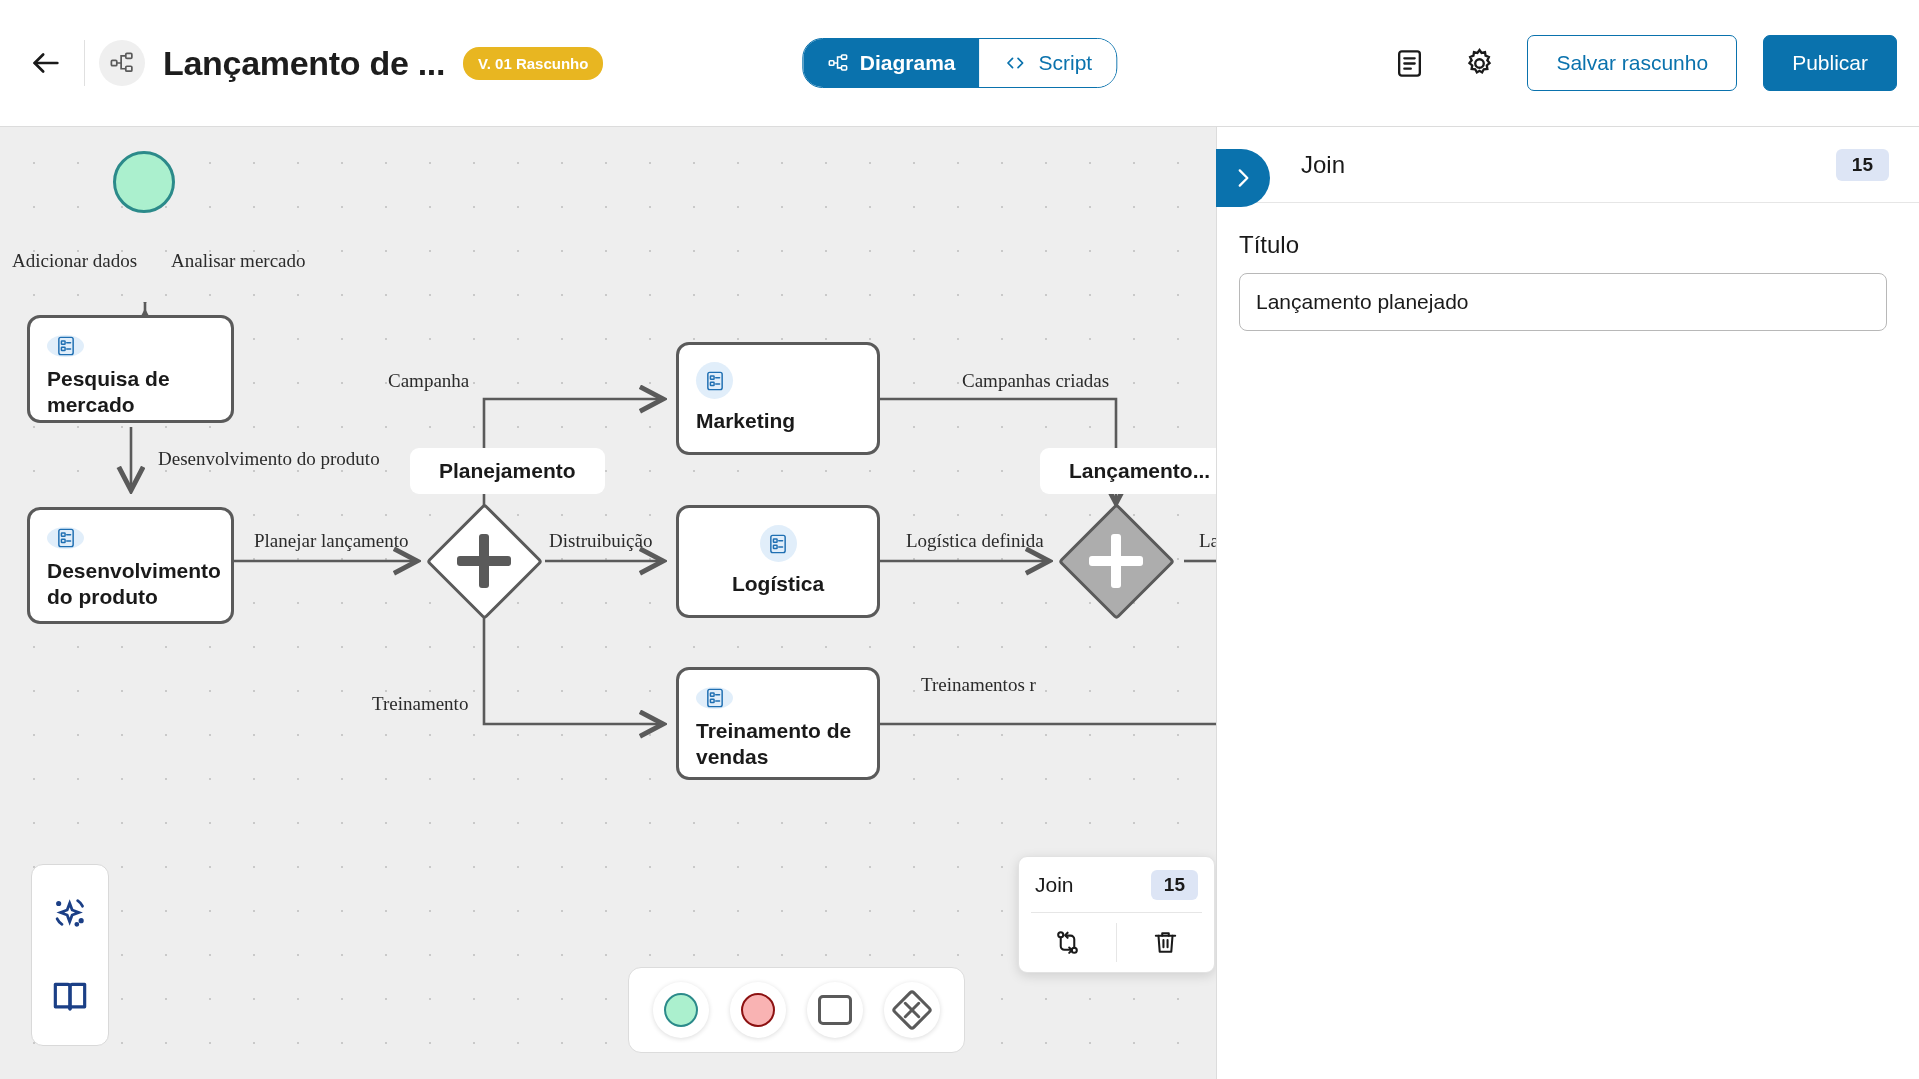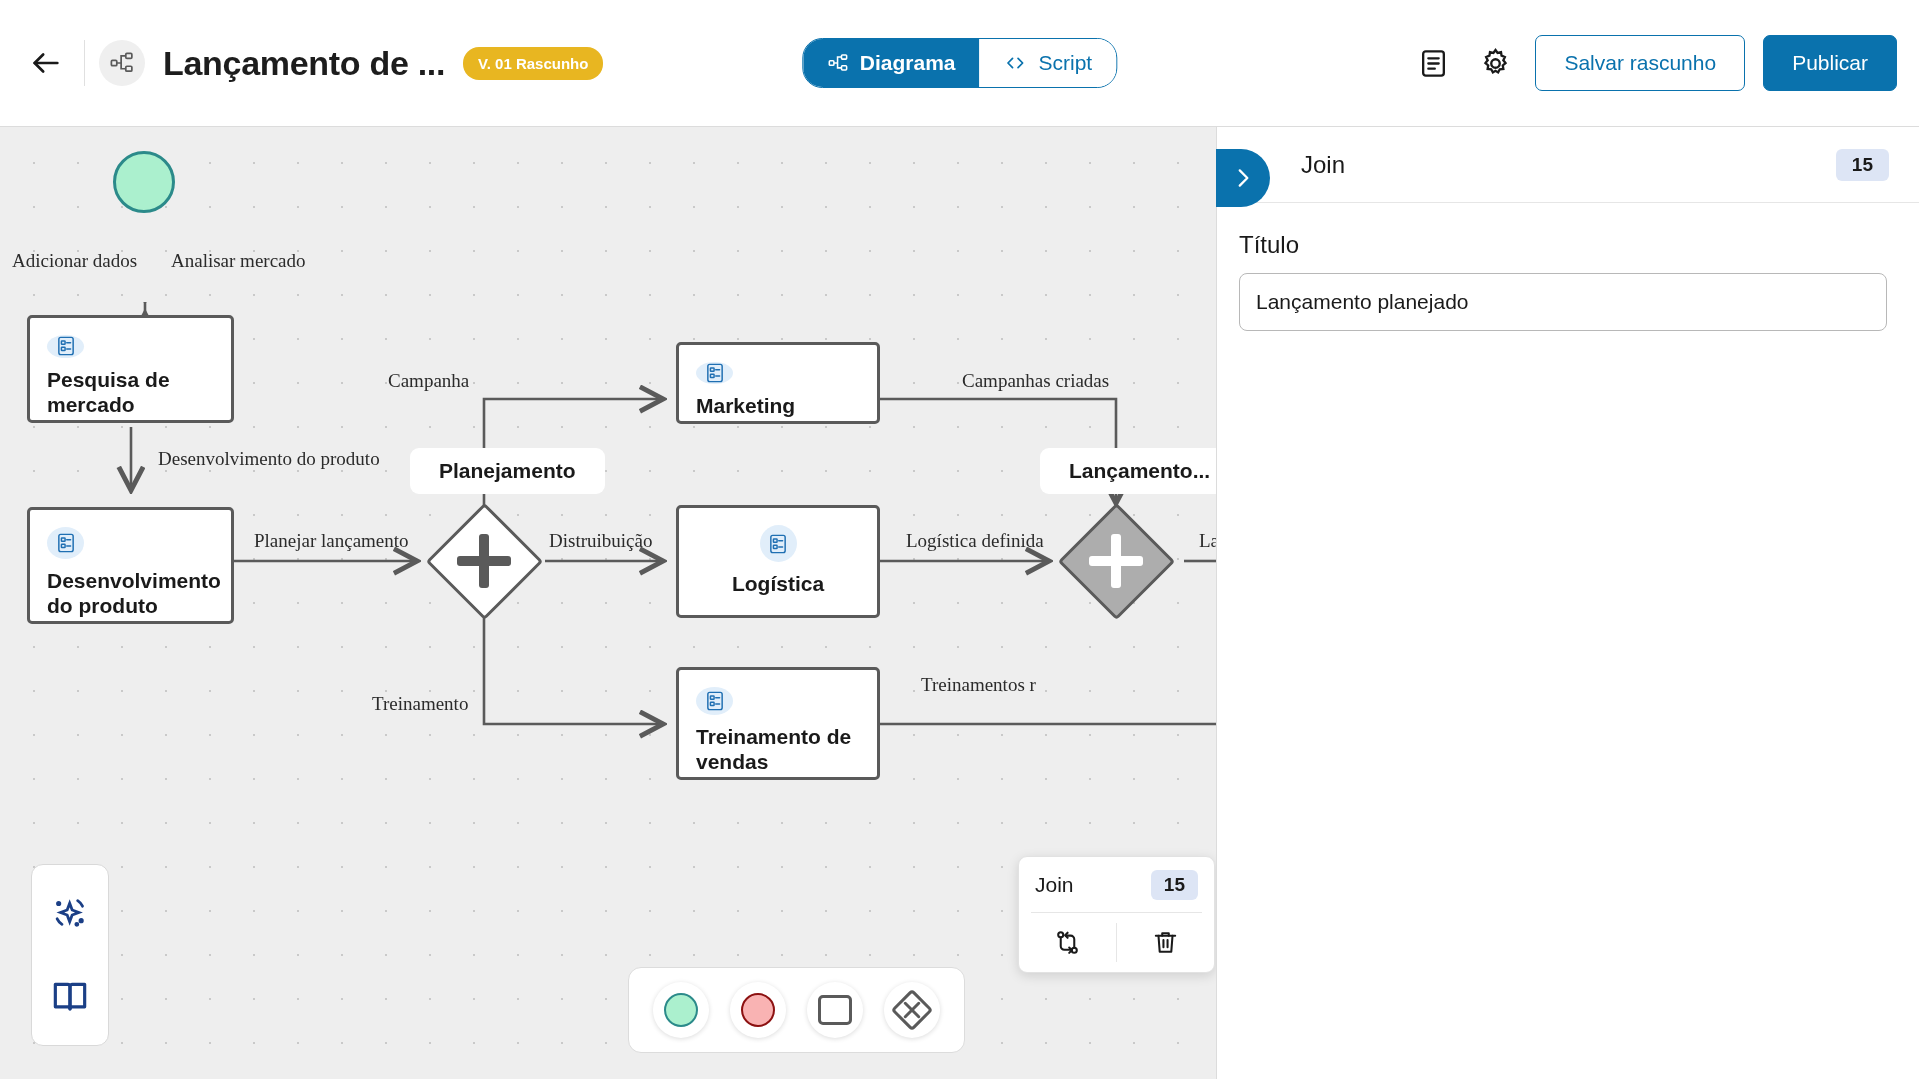--- a/index.html
+++ b/index.html
@@ -49,21 +49,21 @@
     display: flex; border-radius: 20px; overflow: hidden;
     border: 1px solid #0a72ad; background: #ffffff;
   }
   .seg {
     display: flex; align-items: center; gap: 11px;
     padding: 12px 24px; font-size: 21px; cursor: pointer;
     white-space: nowrap;
   }
   .seg.active { background: #0a72ad; color: #ffffff; font-weight: 600; }
   .seg.inactive { background: #ffffff; color: #0a72ad; }
-  .hdr-right { margin-left: auto; display: flex; align-items: center; gap: 18px; }
+  .hdr-right { margin-left: auto; display: flex; align-items: center; gap: 26px; }
   .icon-btn {
     width: 44px; height: 44px; display: flex; align-items: center; justify-content: center;
     cursor: pointer; color: #1a1a1a;
   }
   .btn {
     font-size: 21px; border-radius: 7px; cursor: pointer; white-space: nowrap;
     padding: 15px 28px; font-family: inherit;
   }
   .btn-outline { background: #ffffff; color: #0a72ad; border: 1px solid #0a72ad; }
   .btn-primary { background: #0a72ad; color: #ffffff; border: 1px solid #0a72ad; font-weight: 400; }
@@ -80,22 +80,22 @@
     background-position: 12px 14px;
     overflow: hidden;
   }
   .canvas-svg { position: absolute; inset: 0; width: 100%; height: 100%; }
 
   
   .node-card {
     position: absolute;
     background: #ffffff;
     border: 3px solid #5a5a5a;
-    border-radius: 5px;
-    padding: 17px 17px 2px 17px;
+    border-radius: 13px;
+    padding: 17px 17px 12px 17px;
     display: flex; flex-direction: column;
     cursor: pointer;
   }
   .node-icon {
     width: 37px; height: 37px; border-radius: 50%;
     background: #e1eefa; display: flex; align-items: center; justify-content: center;
     color: #1f6fb2; margin-bottom: 9px;
   }
   .node-label {
     font-size: 21px; font-weight: 700; color: #1a1a1a; line-height: 1.22;
@@ -354,21 +354,21 @@
           <svg width="22" height="22" viewBox="0 0 24 24" fill="none" stroke="currentColor" stroke-width="1.6" stroke-linecap="round">
             <rect x="4.2" y="2.6" width="15.6" height="18.8" rx="2"></rect>
             <rect x="7" y="6.6" width="4" height="3.6" rx="0.6"></rect>
             <rect x="7" y="13.4" width="4" height="3.6" rx="0.6"></rect>
             <path d="M12.8 8.4h4.2M12.8 15.2h4.2"></path>
           </svg>
         </div>
         <div class="node-label">Desenvolvimento do produto</div>
       </div>
 
-      <div class="node-card" style="left:676px; top:215px; width:204px; height:82px;">
+      <div class="node-card" style="left:676px; top:215px; width:204px; height:113px;">
         <div class="node-icon">
           <svg width="22" height="22" viewBox="0 0 24 24" fill="none" stroke="currentColor" stroke-width="1.6" stroke-linecap="round">
             <rect x="4.2" y="2.6" width="15.6" height="18.8" rx="2"></rect>
             <rect x="7" y="6.6" width="4" height="3.6" rx="0.6"></rect>
             <rect x="7" y="13.4" width="4" height="3.6" rx="0.6"></rect>
             <path d="M12.8 8.4h4.2M12.8 15.2h4.2"></path>
           </svg>
         </div>
         <div class="node-label">Marketing</div>
       </div>

